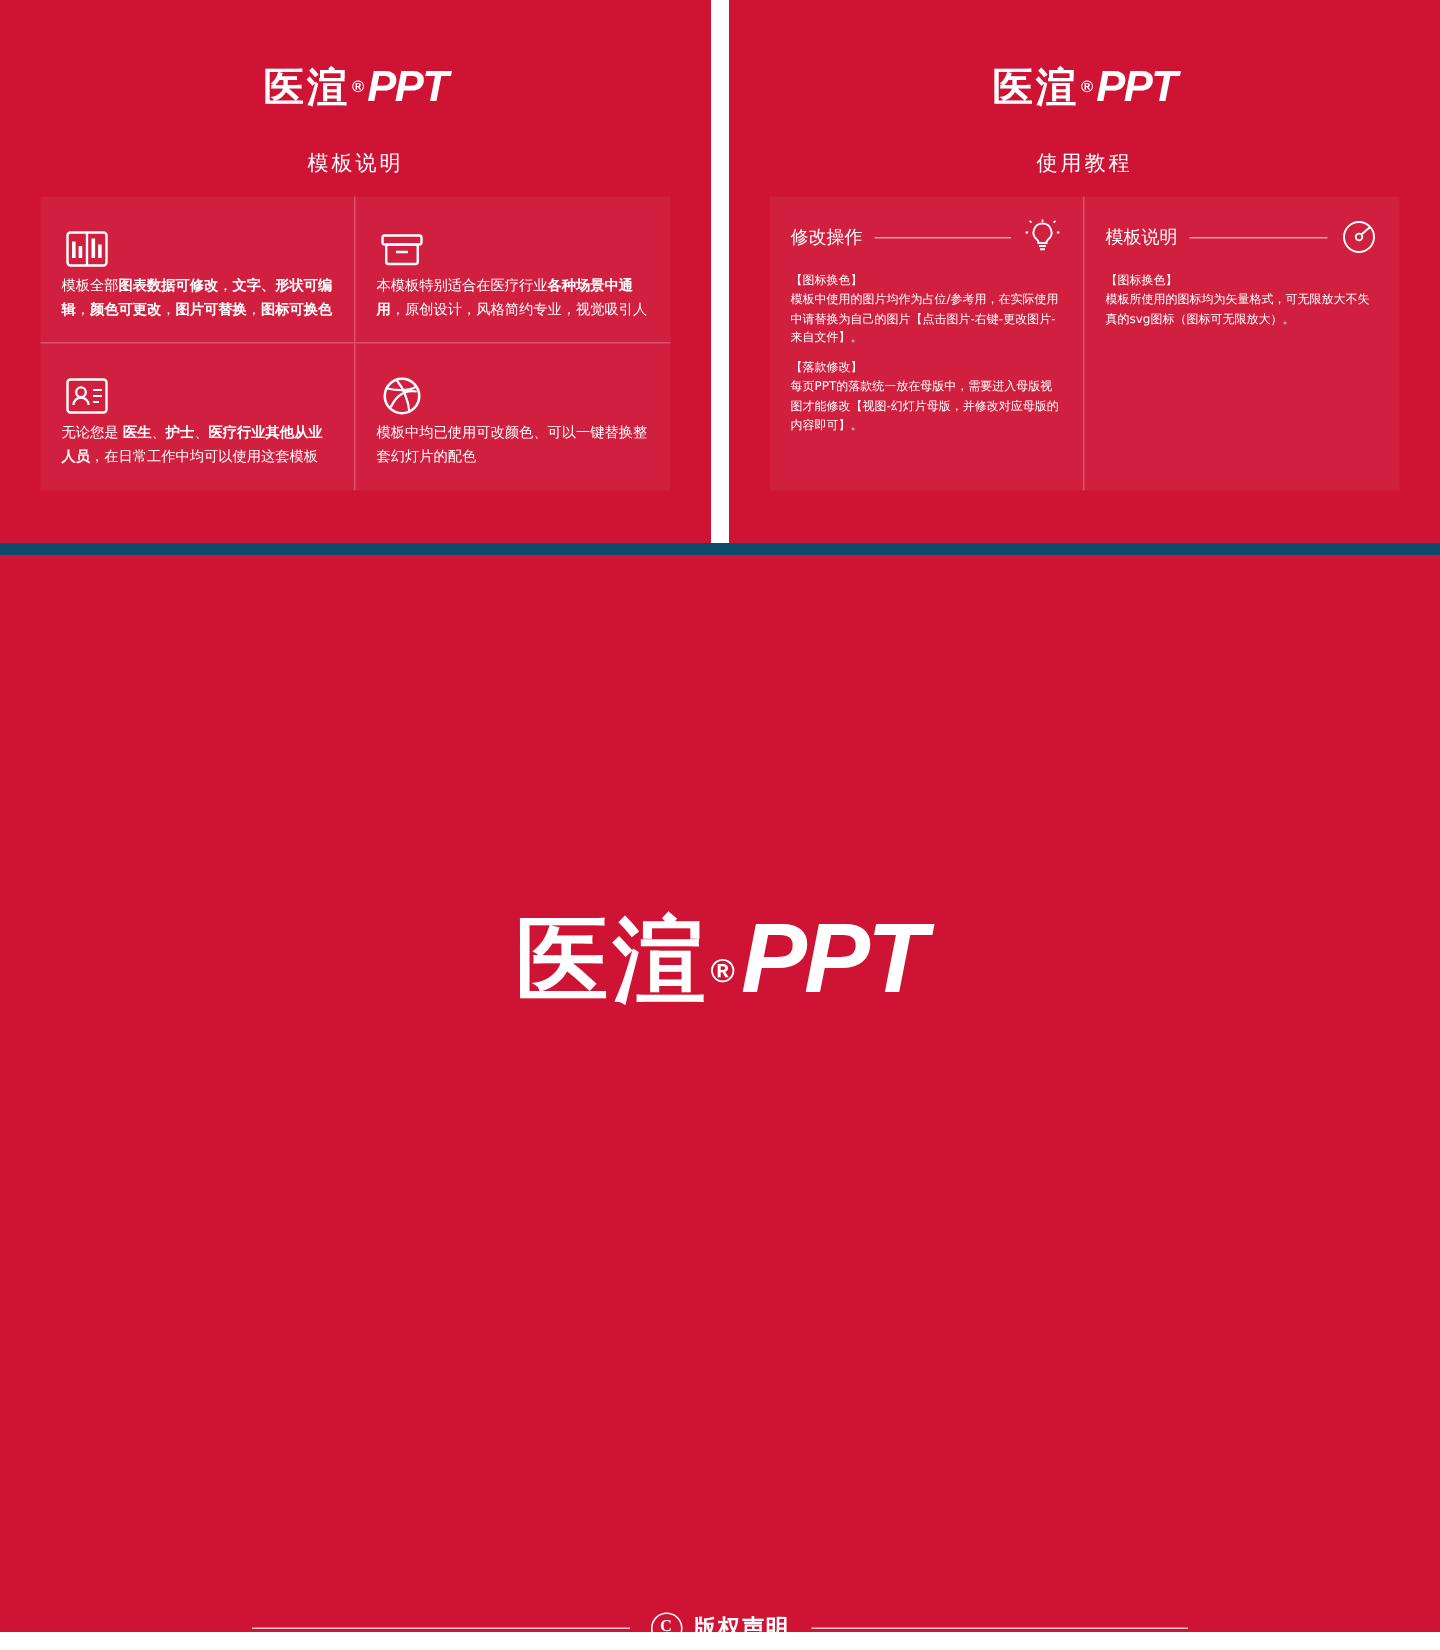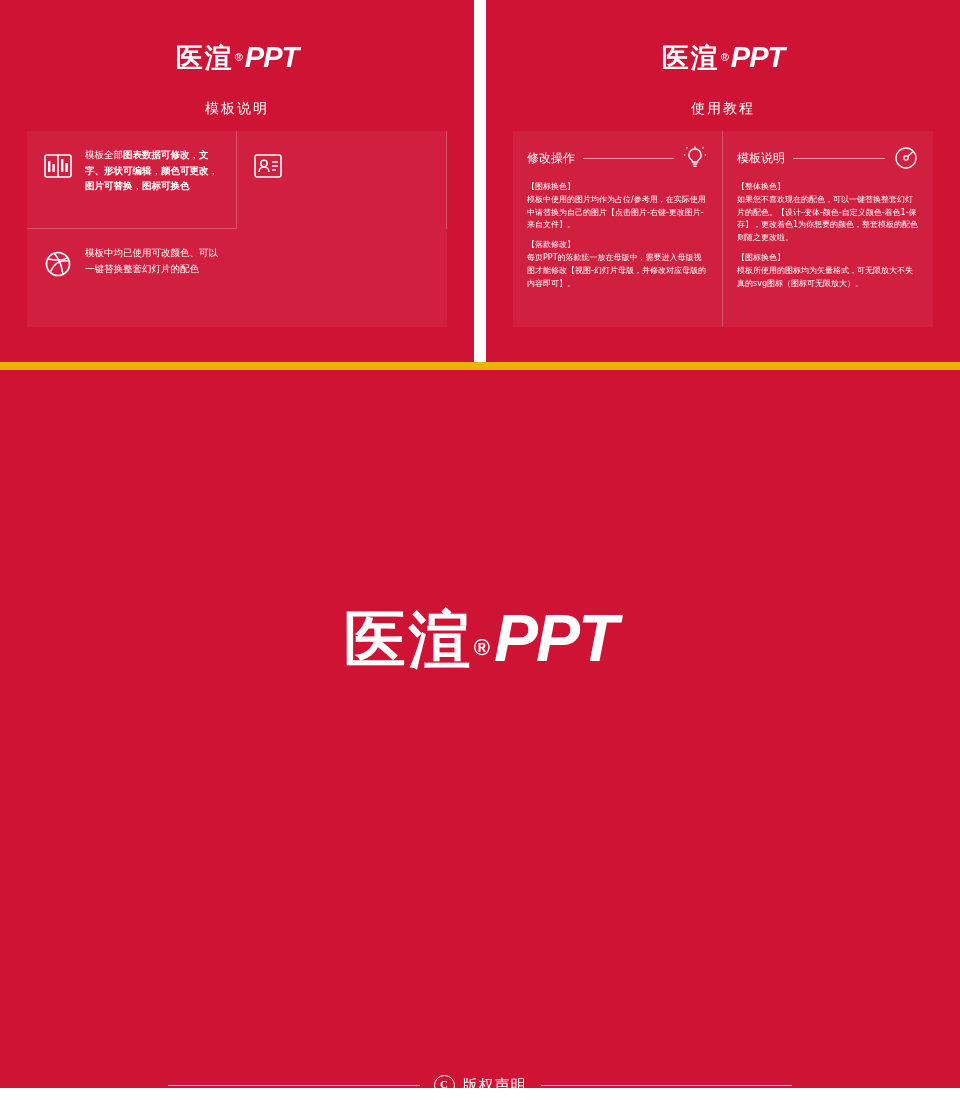--- a/index.html
+++ b/index.html
@@ -10,21 +10,21 @@
   body {
     width: 960px;
     height: 1100px;
     font-family: "Liberation Sans", sans-serif;
     overflow: hidden;
   }
   .page {
     position: relative;
     width: 960px;
     height: 1100px;
-    background: #eab308;
+    background: #0c4a6e;
   }
 
   
   .top-band {
     position: relative;
     display: flex;
     width: 960px;
     height: 362px;
     background: #ffffff;
   }
@@ -86,20 +86,21 @@
     display: grid;
     grid-template-columns: 1fr 1fr;
     grid-template-rows: 1fr 1fr;
   }
   .feature-cell {
     display: flex;
     align-items: flex-start;
     padding: 16px 12px 10px 14px;
     box-sizing: border-box;
     position: relative;
+    flex-direction: column;
   }
   .feature-cell.b-right { border-right: 1px solid rgba(255,255,255,0.22); }
   .feature-cell.b-bottom { border-bottom: 1px solid rgba(255,255,255,0.22); }
   .feature-icon {
     flex: 0 0 34px;
     height: 34px;
     margin-right: 10px;
     margin-top: 2px;
   }
   .feature-icon svg { display: block; }
@@ -219,21 +220,21 @@
     color: #ffffff;
     font-size: 11px;
     line-height: 16px;
     text-align: center;
     font-weight: bold;
     margin-right: 8px;
     font-family: "Liberation Serif", serif;
   }
   .copy-title {
     font-size: 15px;
-    font-weight: normal;
+    font-weight: bold;
     letter-spacing: 1px;
     font-family: "DejaVu Sans", "Liberation Sans", sans-serif;
   }
 
   .bottom-strip {
     position: absolute;
     left: 0;
     top: 1088px;
     width: 960px;
     height: 12px;
@@ -266,31 +267,46 @@
               <rect x="11.4" y="15" width="2.4" height="8" fill="#ffffff"></rect>
               <rect x="20" y="10" width="2.4" height="13" fill="#ffffff"></rect>
               <rect x="24.4" y="14" width="2.4" height="9" fill="#ffffff"></rect>
             </svg>
           </div>
           <div class="feature-text">
             模板全部<b>图表数据可修改</b>，<b>文字、形状可编辑</b>，<b>颜色可更改</b>，<b>图片可替换</b>，<b>图标可换色</b>
           </div>
         </div>
 
+        <div class="feature-cell b-bottom">
+          <div class="feature-icon">
+            <svg width="34" height="34" viewBox="0 0 34 34">
+              <rect x="4" y="8" width="26" height="6" rx="1.5" fill="none" stroke="#ffffff" stroke-width="1.6"></rect>
+              <rect x="6.5" y="14" width="21" height="13" rx="1.5" fill="none" stroke="#ffffff" stroke-width="1.6"></rect>
+              <line x1="13" y1="19" x2="21" y2="19" stroke="#ffffff" stroke-width="1.6"></line>
+            </svg>
+          </div>
+          <div class="feature-text">
+            本模板特别适合在医疗行业<b>各种场景中通用</b>，原创设计，风格简约专业，视觉吸引人
+          </div>
+        </div>
 
         <div class="feature-cell b-right">
           <div class="feature-icon">
             <svg width="34" height="34" viewBox="0 0 34 34">
               <rect x="4" y="6" width="26" height="22" rx="2" fill="none" stroke="#ffffff" stroke-width="1.6"></rect>
               <circle cx="13" cy="14.5" r="3.2" fill="none" stroke="#ffffff" stroke-width="1.5"></circle>
               <path d="M8 23c0-3 2.4-5 5-5s5 2 5 5" fill="none" stroke="#ffffff" stroke-width="1.5"></path>
               <line x1="21" y1="13" x2="27" y2="13" stroke="#ffffff" stroke-width="1.4"></line>
               <line x1="21" y1="17" x2="27" y2="17" stroke="#ffffff" stroke-width="1.4"></line>
               <line x1="21" y1="21" x2="25" y2="21" stroke="#ffffff" stroke-width="1.4"></line>
             </svg>
+          </div>
+          <div class="feature-text">
+            无论您是 <b>医生</b>、<b>护士</b>、<b>医疗行业其他从业人员</b>，在日常工作中均可以使用这套模板
           </div>
         </div>
 
         <div class="feature-cell">
           <div class="feature-icon">
             <svg width="34" height="34" viewBox="0 0 34 34">
               <circle cx="17" cy="17" r="11.5" fill="none" stroke="#ffffff" stroke-width="1.7"></circle>
               <path d="M7 12c7 1.5 14 2 19.5-1.2" fill="none" stroke="#ffffff" stroke-width="1.5"></path>
               <path d="M9.5 24.5C13 17 19 12.5 26.8 14" fill="none" stroke="#ffffff" stroke-width="1.5"></path>
               <path d="M13.5 6.5C18 12 21 19 22 28" fill="none" stroke="#ffffff" stroke-width="1.5"></path>
@@ -350,24 +366,20 @@
             <span class="ic">
               <svg width="26" height="26" viewBox="0 0 26 26">
                 <circle cx="13" cy="13" r="10" fill="none" stroke="#ffffff" stroke-width="1.3"></circle>
                 <circle cx="13" cy="13" r="2.2" fill="none" stroke="#ffffff" stroke-width="1.2"></circle>
                 <line x1="14.6" y1="11.4" x2="20" y2="6.6" stroke="#ffffff" stroke-width="1.3"></line>
               </svg>
             </span>
           </div>
           <div class="tut-body">
             <div class="blk">
-              <span class="ttl">【整体换色】</span>
-              <span>如果您不喜欢现在的配色，可以一键替换整套幻灯片的配色。【设计-变体-颜色-自定义颜色-着色1-保存】，更改着色1为你想要的颜色，整套模板的配色则随之更改啦。</span>
-            </div>
-            <div class="blk">
               <span class="ttl">【图标换色】</span>
               <span>模板所使用的图标均为矢量格式，可无限放大不失真的svg图标（图标可无限放大）。</span>
             </div>
           </div>
         </div>
 
       </div>
     </div>
   </div>
 

